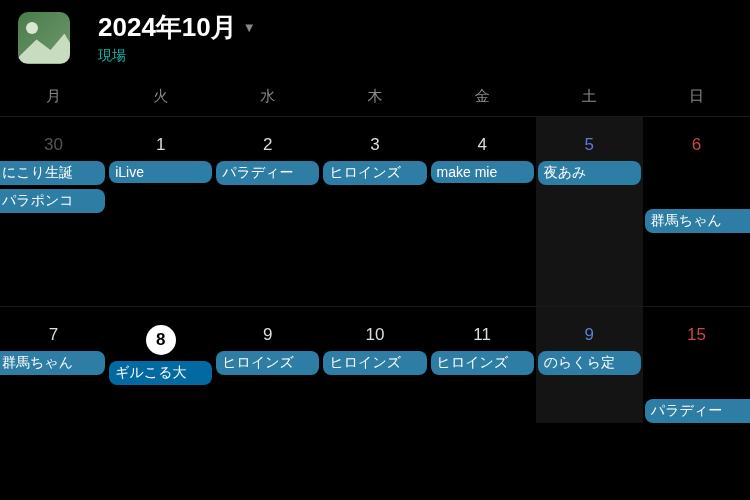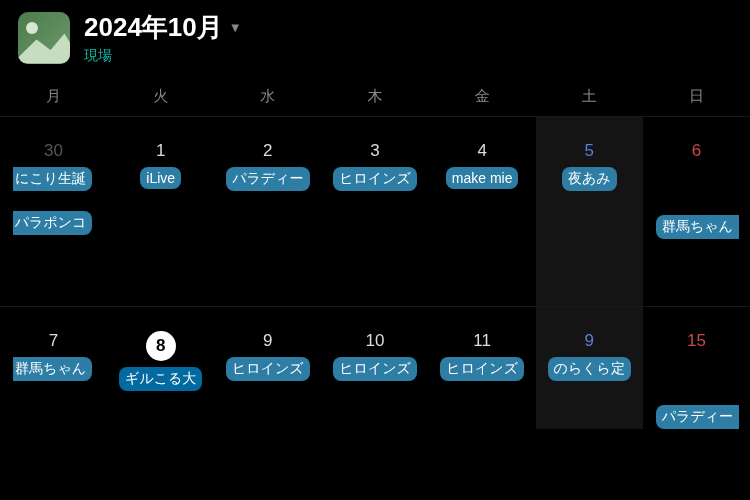--- a/index.html
+++ b/index.html
@@ -8,21 +8,21 @@
     color: #fff;
     font-family: -apple-system, "Hiragino Sans", sans-serif;
     width: 750px;
     height: 500px;
     overflow: hidden;
   }
   .header {
     display: flex;
     align-items: center;
     padding: 10px 18px 14px 18px;
-    gap: 14px;
+    gap: 28px;
   }
   .cal-icon {
     width: 52px;
     height: 52px;
     border-radius: 10px;
     background: linear-gradient(135deg, #4a7c4a 0%, #5d8a5d 50%, #6b9b6b 100%);
     position: relative;
     overflow: hidden;
   }
   .cal-icon::before {
@@ -59,21 +59,21 @@
   }
 
   .grid {
     display: grid;
     grid-template-columns: repeat(7, 1fr);
   }
   .cell {
     position: relative;
     min-height: 190px;
     border-top: 1px solid #1a1a1a;
-    padding-top: 24px;
+    padding-top: 18px;
   }
   .cell.short { min-height: 100px; }
   .cell.weekend-sat { background: #141414; }
   .daynum {
     text-align: center;
     font-size: 17px;
     color: #ddd;
     margin-bottom: 6px;
   }
   .daynum.dim { color: #555; }
@@ -83,21 +83,21 @@
     display: inline-flex;
     width: 30px; height: 30px;
     background: #fff;
     color: #000;
     border-radius: 50%;
     align-items: center;
     justify-content: center;
     font-weight: 600;
   }
 
-  .events { display: flex; flex-direction: column; gap: 20px; padding: 0 2px; align-items: center; }
+  .events { display: flex; flex-direction: column; gap: 4px; padding: 0 2px; }
   .event {
     background: #2d7da5;
     color: #fff;
     font-size: 14px;
     font-weight: 500;
     padding: 3px 6px;
     border-radius: 8px;
     white-space: nowrap;
     overflow: hidden;
     text-overflow: clip;

